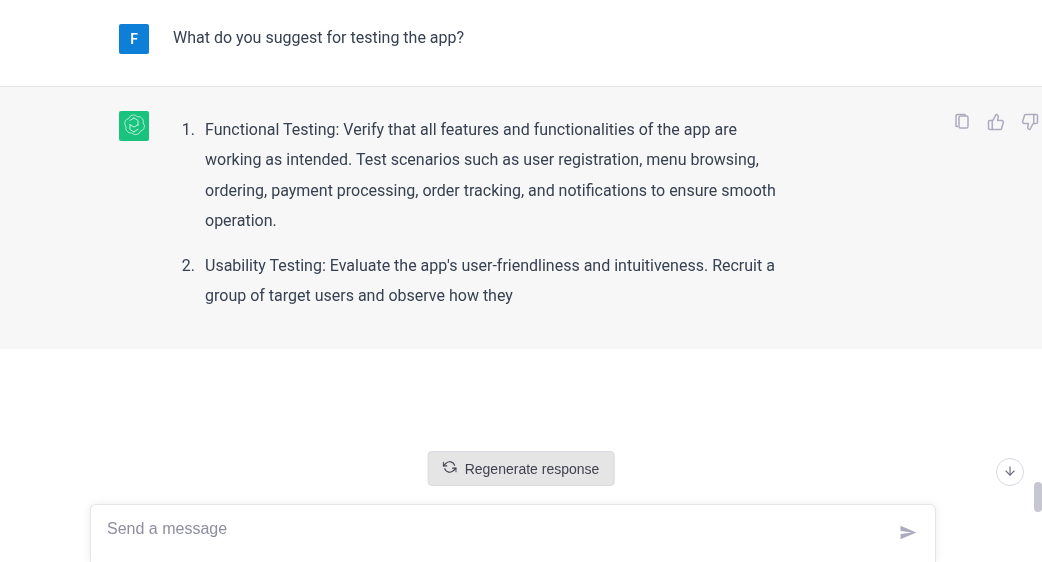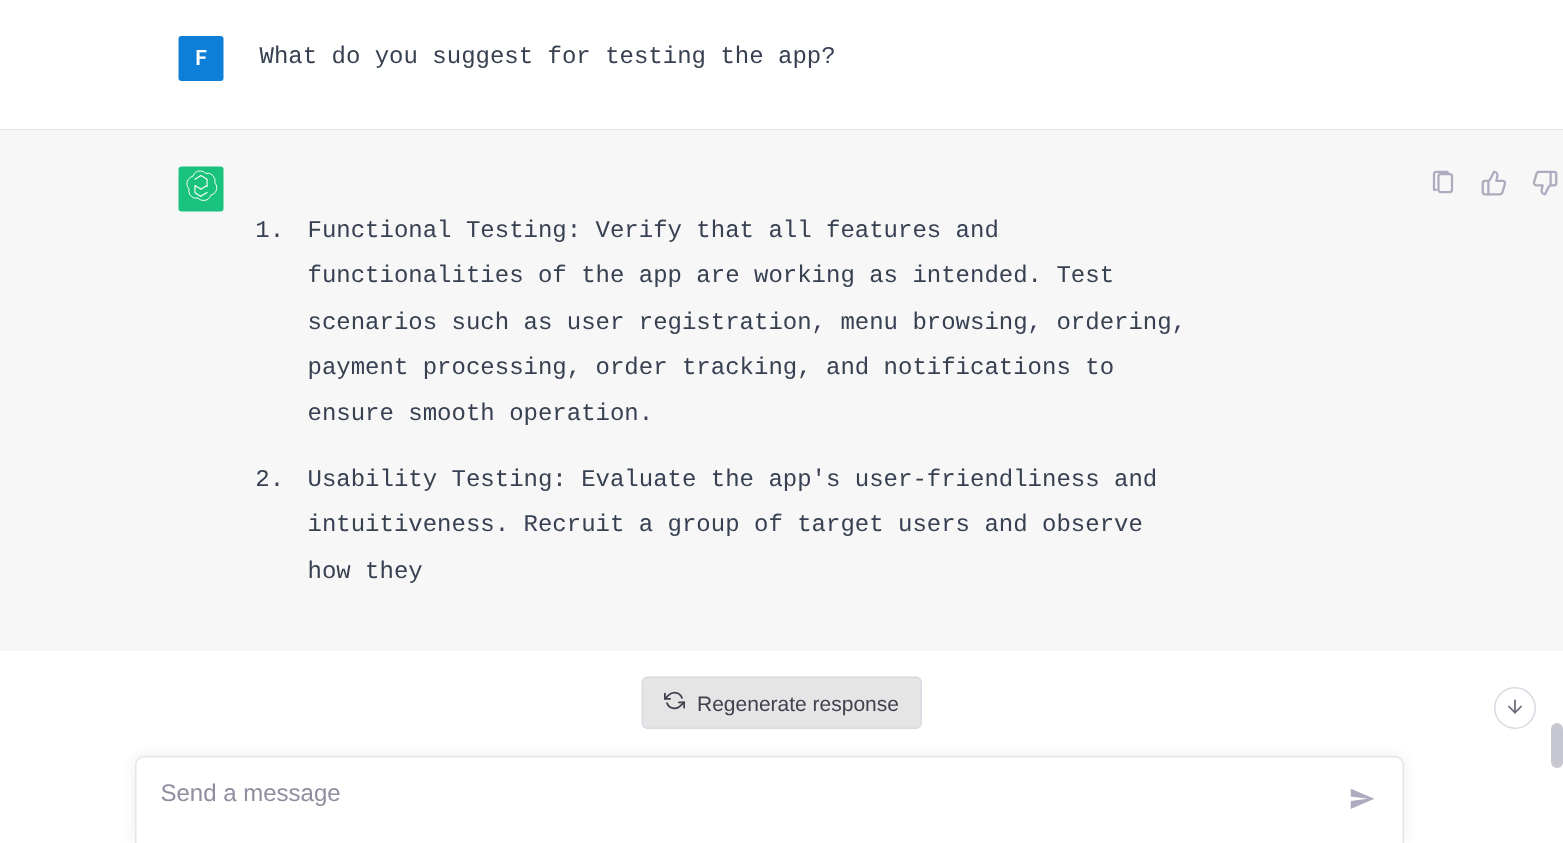--- a/index.html
+++ b/index.html
@@ -47,25 +47,24 @@
     }
     .avatar.user { background: #0E7FD8; }
     .avatar.ai { background: #19C37D; }
     .avatar.ai svg { width: 22px; height: 22px; }
     .content {
       flex: 1;
       font-size: 16px;
       line-height: 1.75;
       color: #374151;
       max-width: 620px;
-      font-family: Liberation Mono, monospace;
     }
     .content p { margin: 0; }
     .content ol {
-      margin-top: 28px;
+      margin-top: 4px;
       padding-left: 26px;
     }
     .content li {
       margin-bottom: 14px;
       padding-left: 6px;
       line-height: 1.9;
     }
     .content li::marker { color: #374151; }
     .actions {
       position: absolute;

